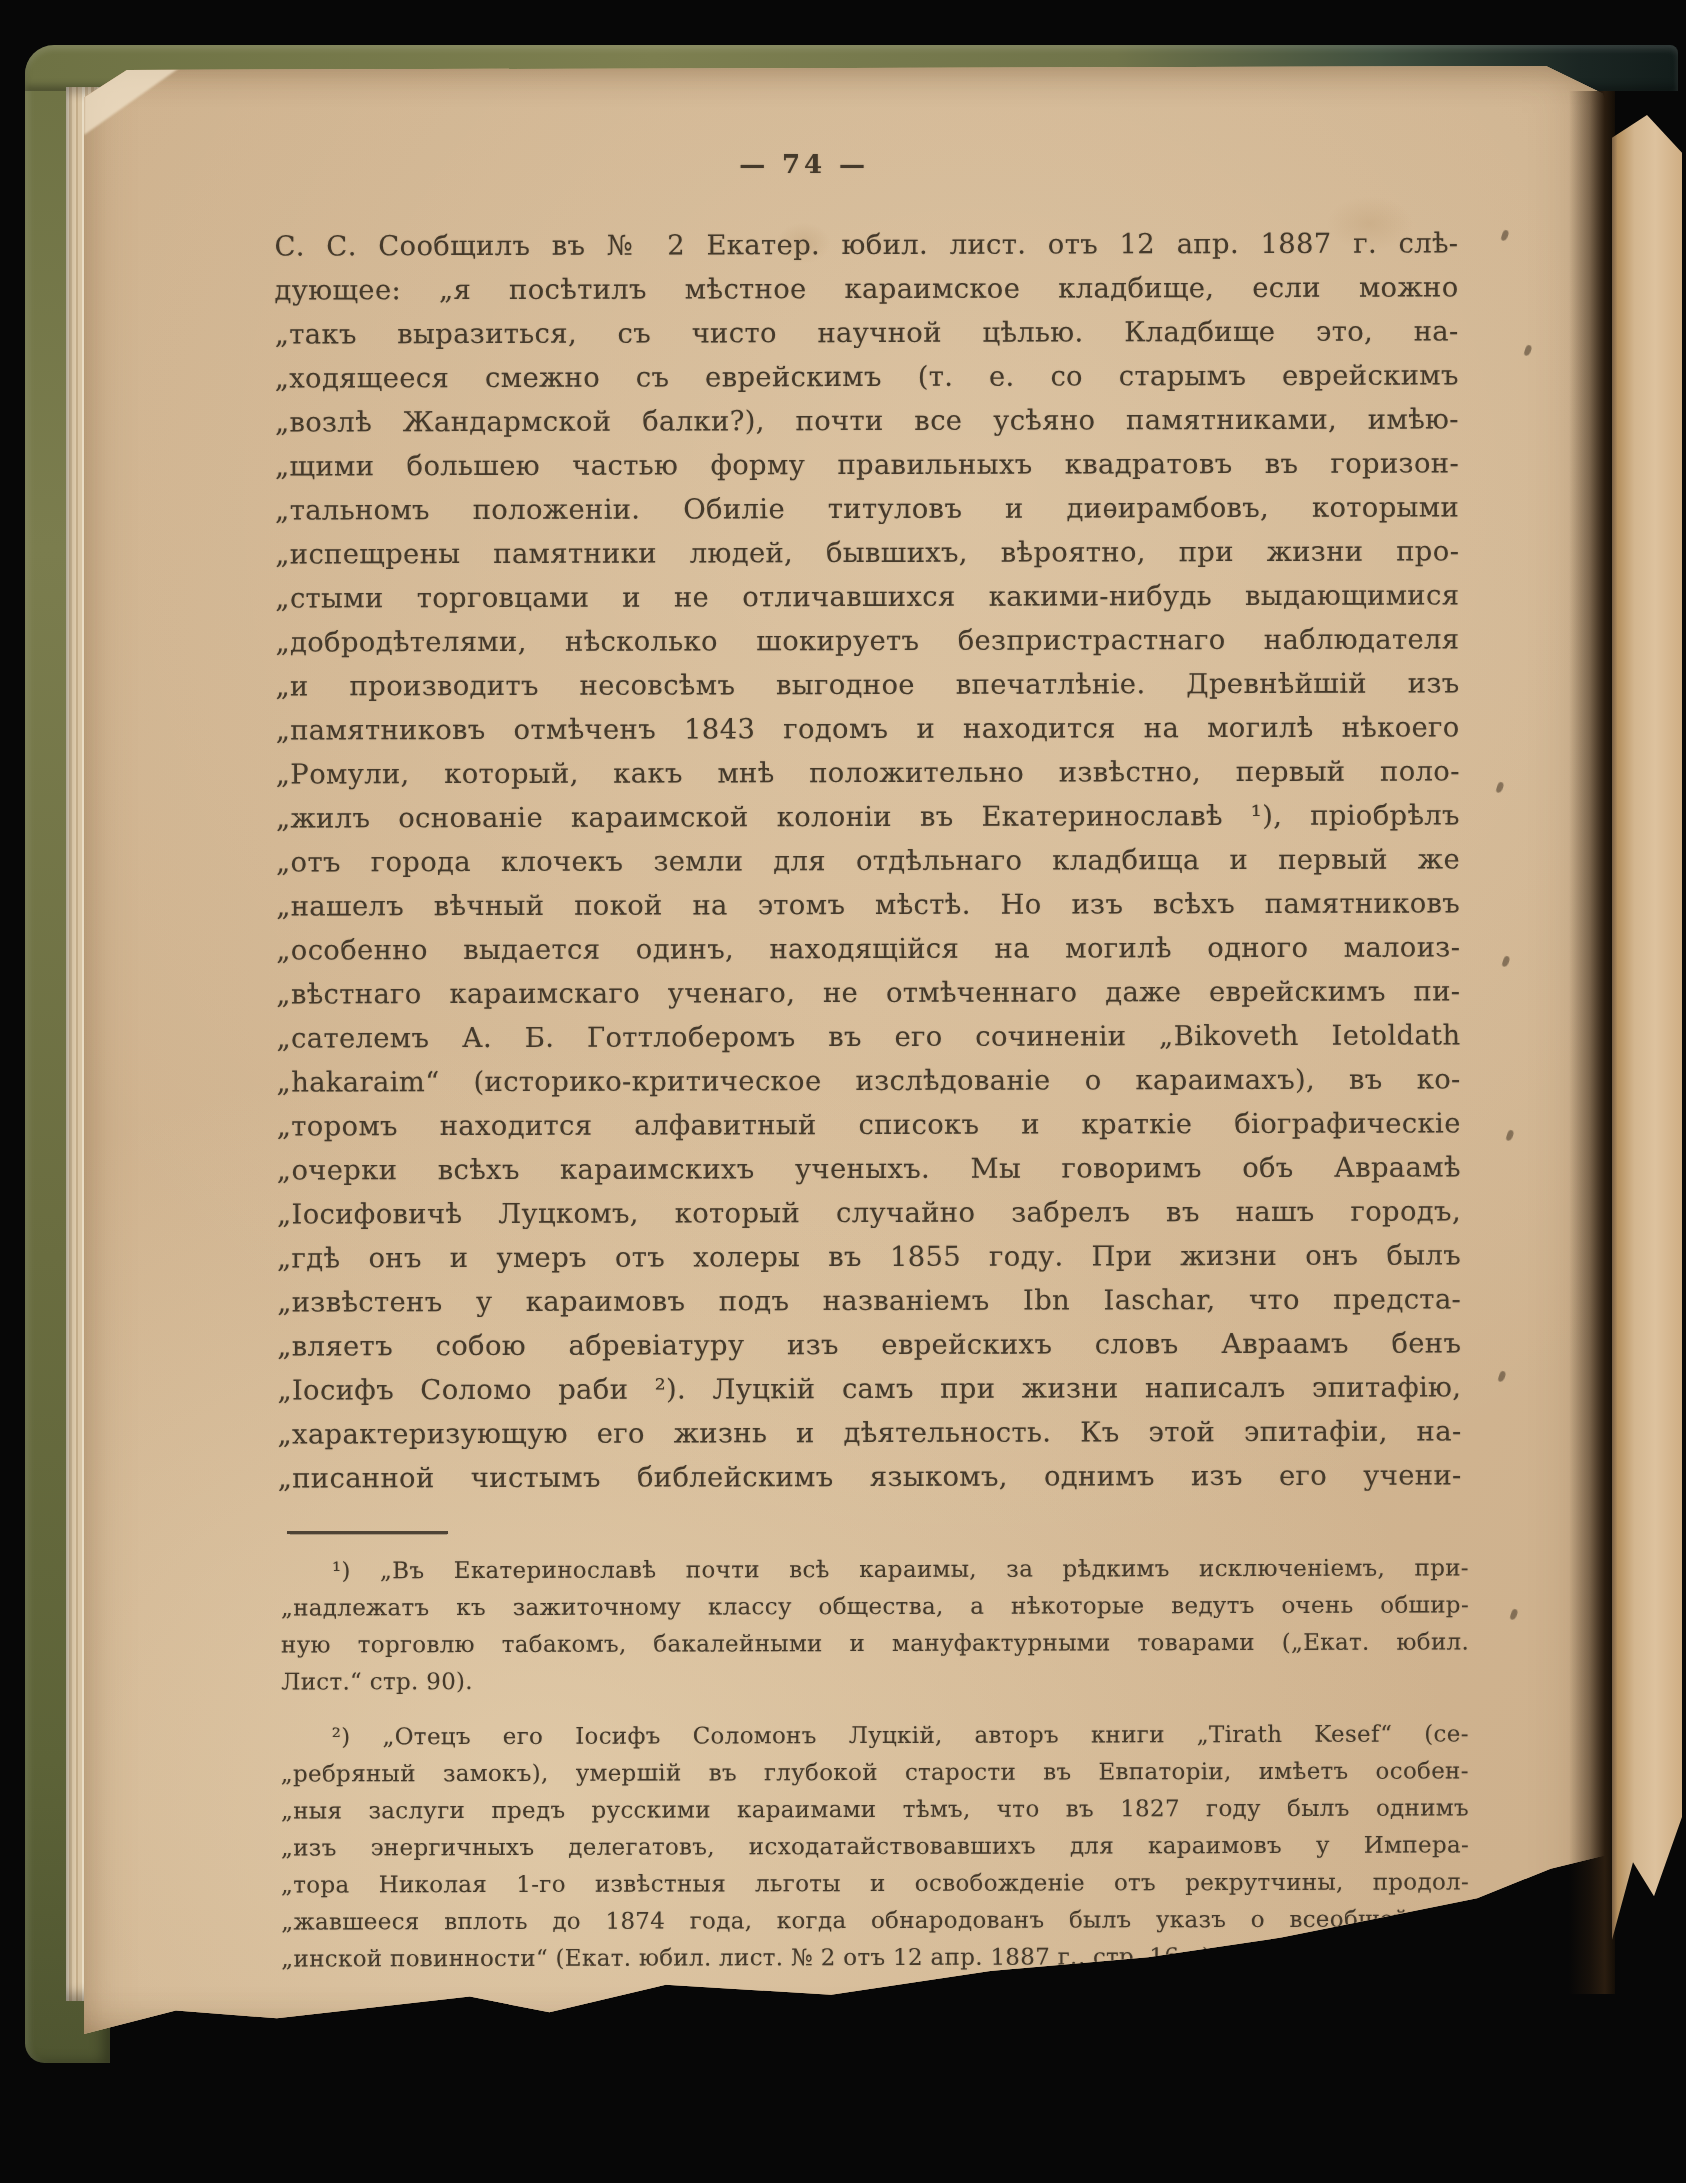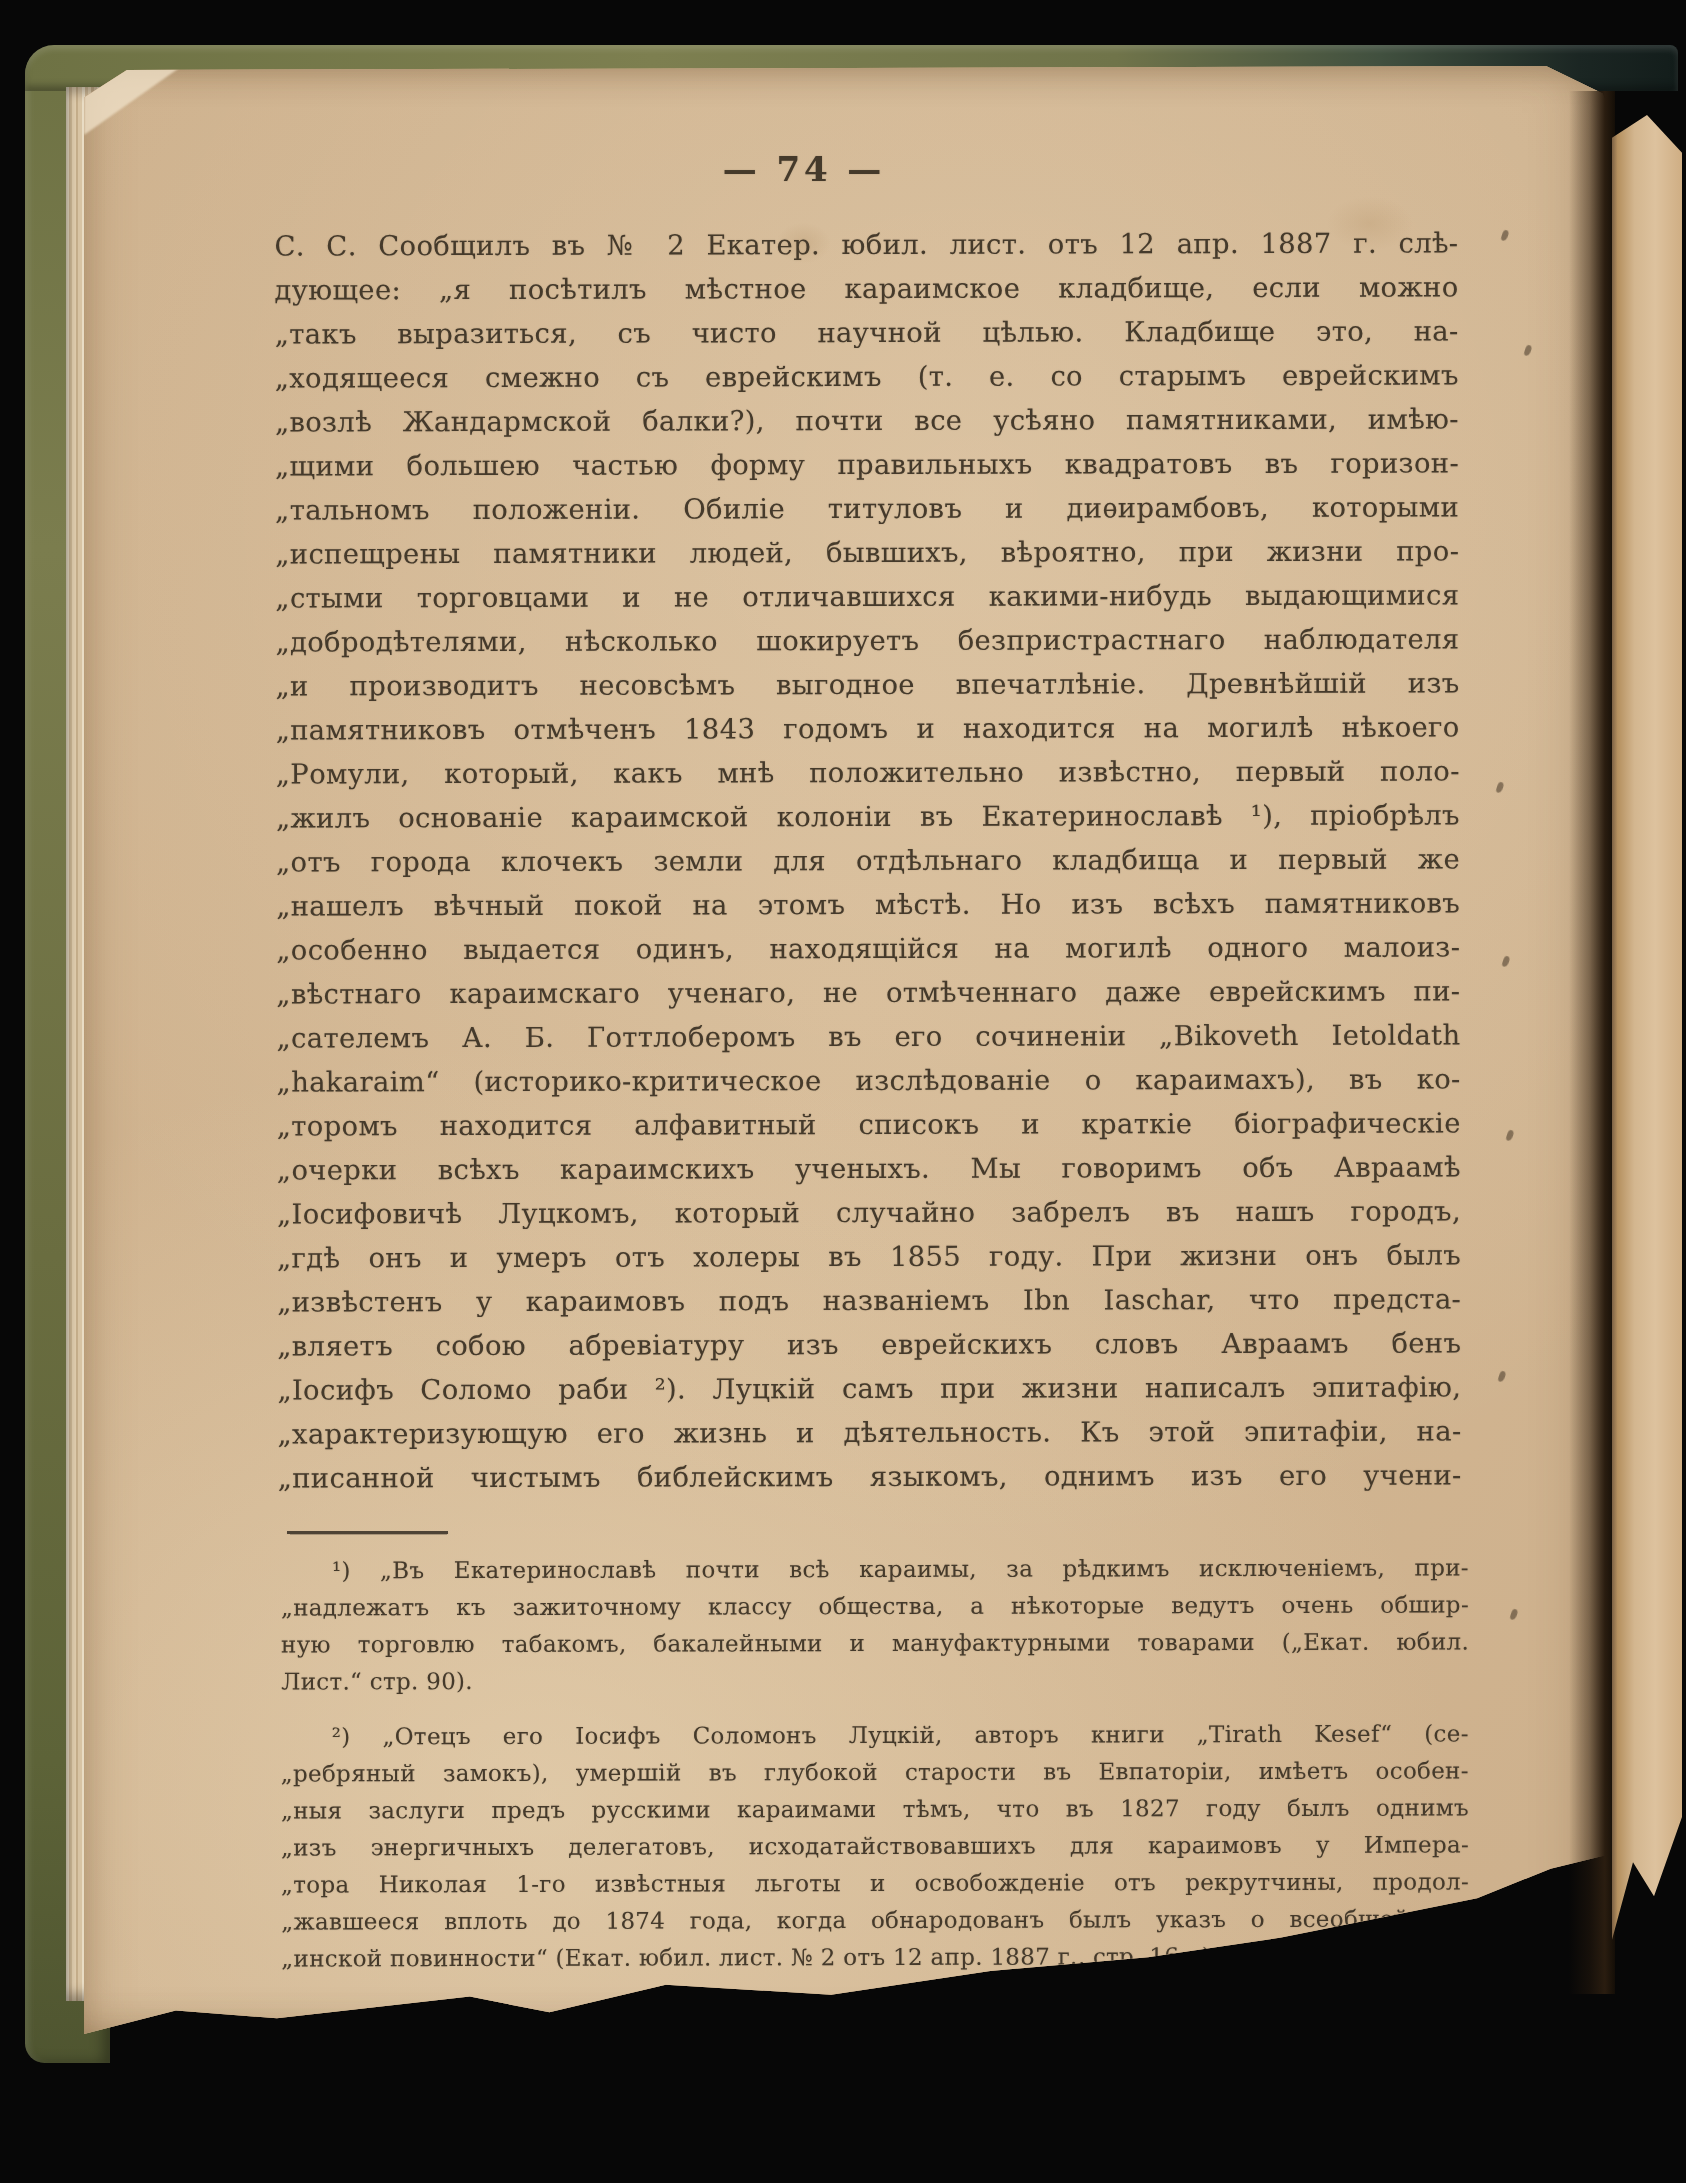--- a/index.html
+++ b/index.html
@@ -61,21 +61,21 @@
     background:linear-gradient(90deg,rgba(40,28,16,0) 0%,rgba(42,28,15,.45) 45%,#2a1d10 78%,#140e07 100%);
   }
   .page-right{
     position:absolute;left:1612px;top:115px;width:70px;height:1891px;
     background:linear-gradient(90deg,#7c6144 0%,#b5905f 8%,#d3b68f 32%,#ddc29e 62%,#cfae84 100%);
     clip-path:polygon(0 1.2%,50% 0%,100% 2%,100% 90%,60% 94.2%,30% 92.4%,0 96.5%);
   }
   
   .pagenum{
     position:absolute;left:192px;top:83px;width:1056px;
-    text-align:center;font-size:34px;font-weight:bold;letter-spacing:3.9px;
+    text-align:center;font-size:26px;font-weight:bold;letter-spacing:3.9px;
     text-shadow:0 0 1.3px rgba(65,56,44,.35);
   }
   .main-text{
     position:absolute;left:192px;top:156px;width:1184px;
     transform:rotate(-0.15deg);
   }
   .tl{
     font-size:27.5px;line-height:44px;white-space:normal;
     text-align:justify;text-align-last:justify;
     letter-spacing:0.3px;

